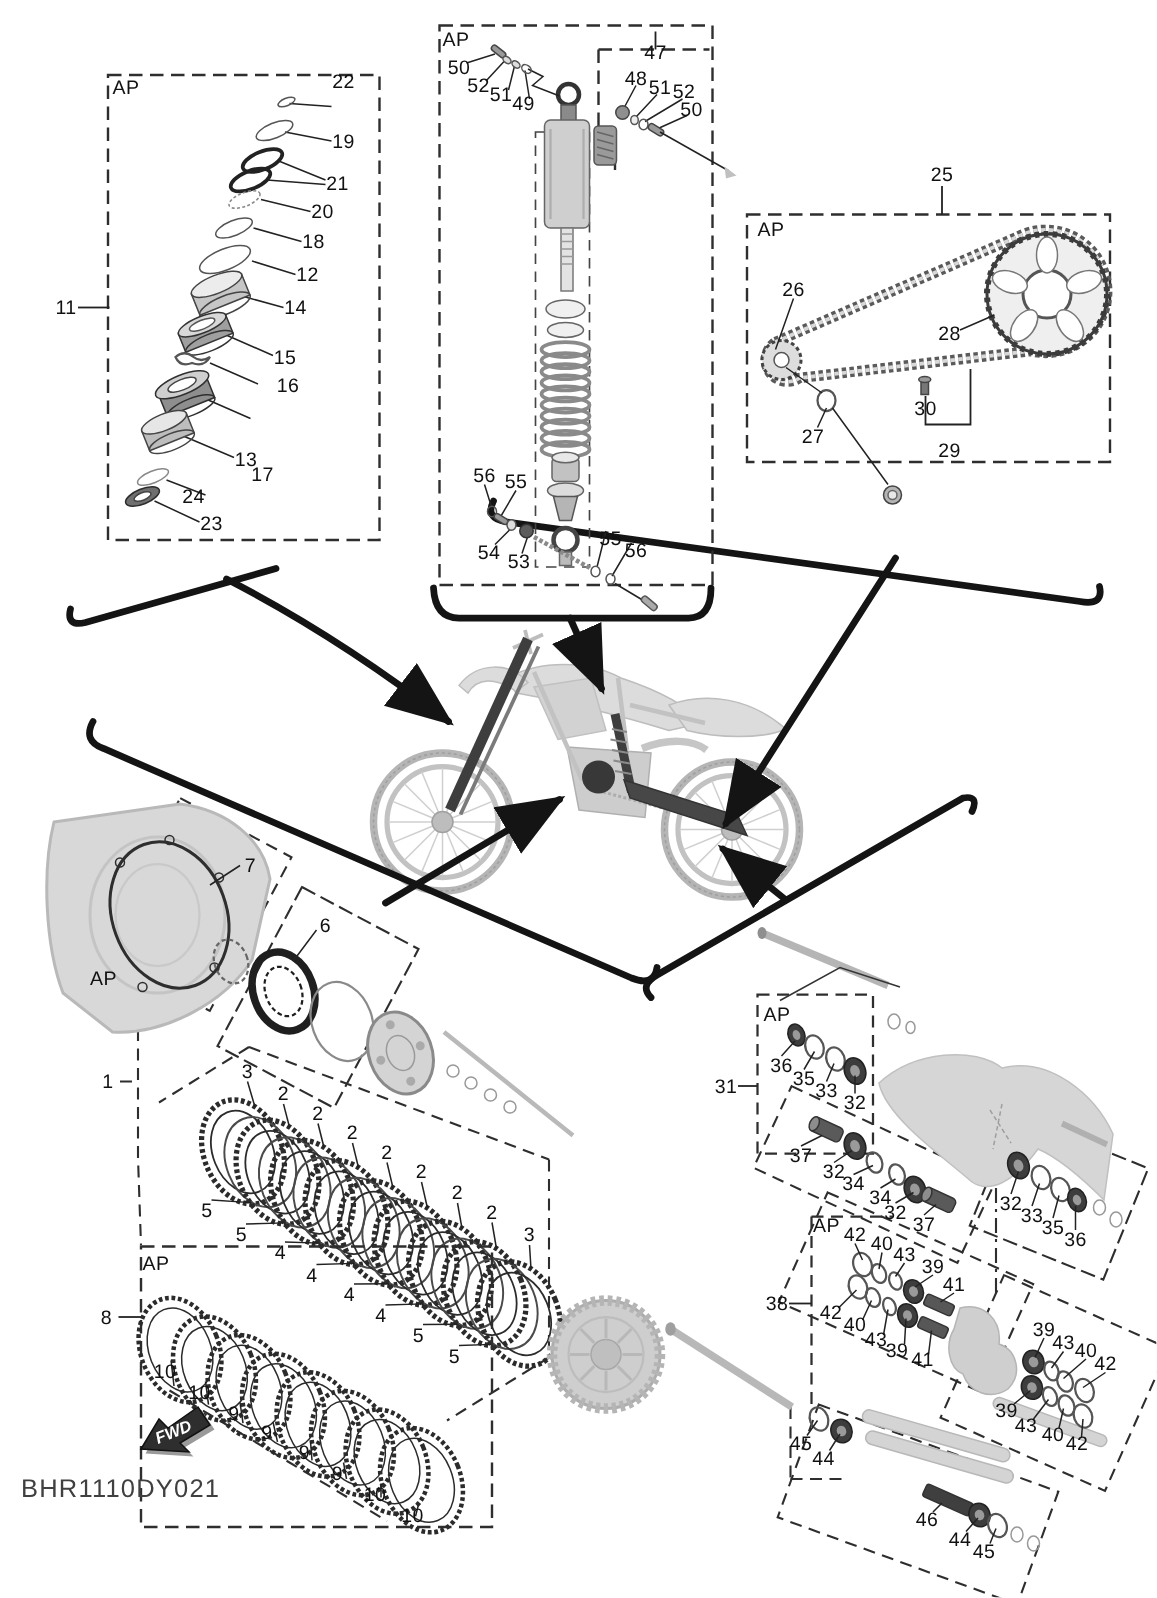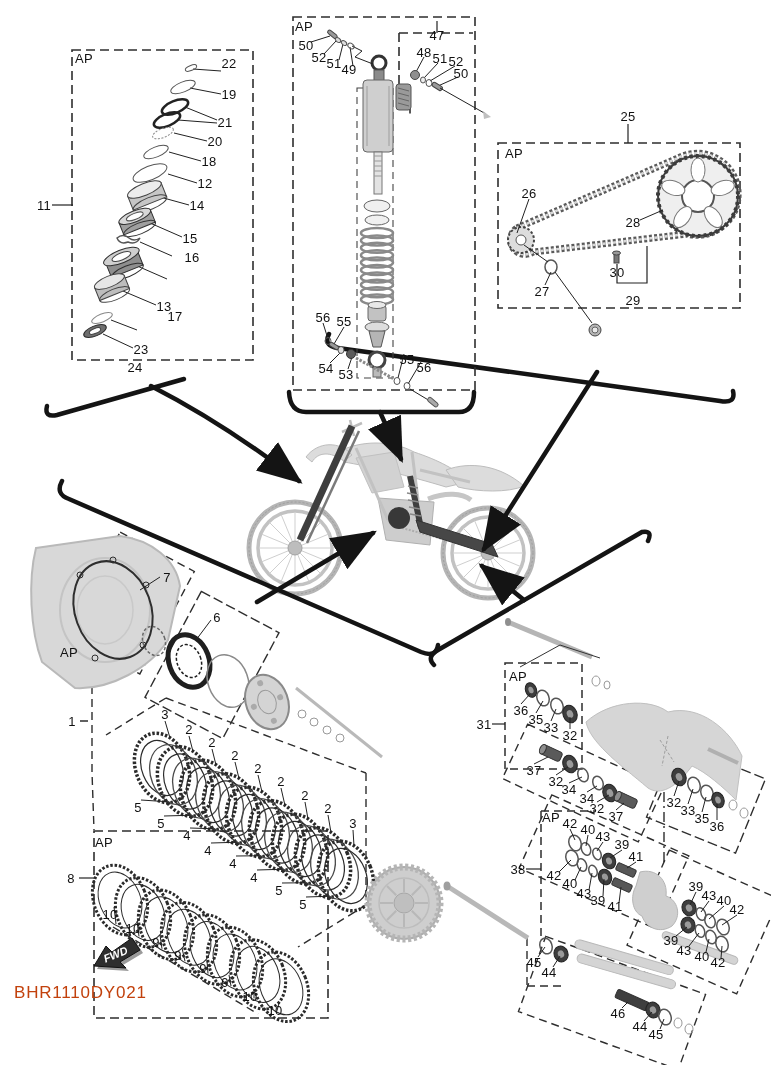--- a/index.html
+++ b/index.html
@@ -2,21 +2,21 @@
 <html><head>
 <meta charset="utf-8">
 <style>
   html,body{margin:0;padding:0;background:#fff;}
   .stage{position:relative;width:771px;height:1065px;background:#fff;overflow:hidden;
          font-family:"Liberation Sans",sans-serif;}
   .stage svg{position:absolute;left:0;top:0;}
   #labels{position:absolute;left:0;top:0;width:100%;height:100%;pointer-events:none;}
   .plabel{position:absolute;transform:translate(-50%,-50%);font-size:13px;color:#111;
           white-space:nowrap;letter-spacing:.3px;}
-  .code{position:absolute;left:14px;top:983px;font-size:17px;color:#c2410c;letter-spacing:.8px;}
+  .code{position:absolute;left:14px;top:983px;font-size:17px;color:#404040;letter-spacing:.8px;}
 </style>
 </head>
 <body>
 
 <div class="stage">
 <svg width="771" height="1065" viewBox="0 0 771 1065">
 <defs>
   <marker id="arw" markerWidth="11" markerHeight="9" refX="9" refY="4" orient="auto">
     <path d="M0,0 L10,4 L0,8 Z" fill="#141414"></path>
   </marker>
@@ -488,32 +488,32 @@
              M538,957 L545,947 M553,967 L560,956 M622,1008 L628,1002 M644,1021 L652,1012 M660,1029 L664,1019"></path>
   </g>
   <ellipse cx="678" cy="1023" rx="4" ry="5" fill="none" stroke="#999"></ellipse>
   <ellipse cx="689" cy="1029" rx="4" ry="5" fill="none" stroke="#999"></ellipse>
 </g>
 </svg>
 
 <div id="labels">
       <span class="plabel" style="left: 84px; top: 58px;">AP</span>
       <span class="plabel" style="left: 44px; top: 205px; text-align: center;">11</span>
-      <span class="plabel" style="left: 229px; top: 63px;">22</span>
+      <span class="plabel" style="left: 229px; top: 54px;">22</span>
       <span class="plabel" style="left: 229px; top: 94px;">19</span>
       <span class="plabel" style="left: 225px; top: 122px;">21</span>
       <span class="plabel" style="left: 215px; top: 141px;">20</span>
       <span class="plabel" style="left: 209px; top: 161px;">18</span>
       <span class="plabel" style="left: 205px; top: 183px;">12</span>
       <span class="plabel" style="left: 197px; top: 205px;">14</span>
       <span class="plabel" style="left: 190px; top: 238px;">15</span>
       <span class="plabel" style="left: 192px; top: 257px;">16</span>
       <span class="plabel" style="left: 175px; top: 280px; margin-top: 36px;">17</span>
       <span class="plabel" style="left: 164px; top: 306px;">13</span>
-      <span class="plabel" style="left: 135px; top: 331px; margin-top: 36px;">24</span>
+      <span class="plabel" style="left: 129px; top: 331px;">24</span>
       <span class="plabel" style="left: 141px; top: 349px;">23</span>
       <span class="plabel" style="left: 304px; top: 26px;">AP</span>
       <span class="plabel" style="left: 306px; top: 45px;">50</span>
       <span class="plabel" style="left: 319px; top: 57px;">52</span>
       <span class="plabel" style="left: 334px; top: 63px;">51</span>
       <span class="plabel" style="left: 349px; top: 69px;">49</span>
       <span class="plabel" style="left: 437px; top: 15px; margin-top: 20px;">47</span>
       <span class="plabel" style="left: 424px; top: 52px;">48</span>
       <span class="plabel" style="left: 440px; top: 58px;">51</span>
       <span class="plabel" style="left: 456px; top: 61px;">52</span>

